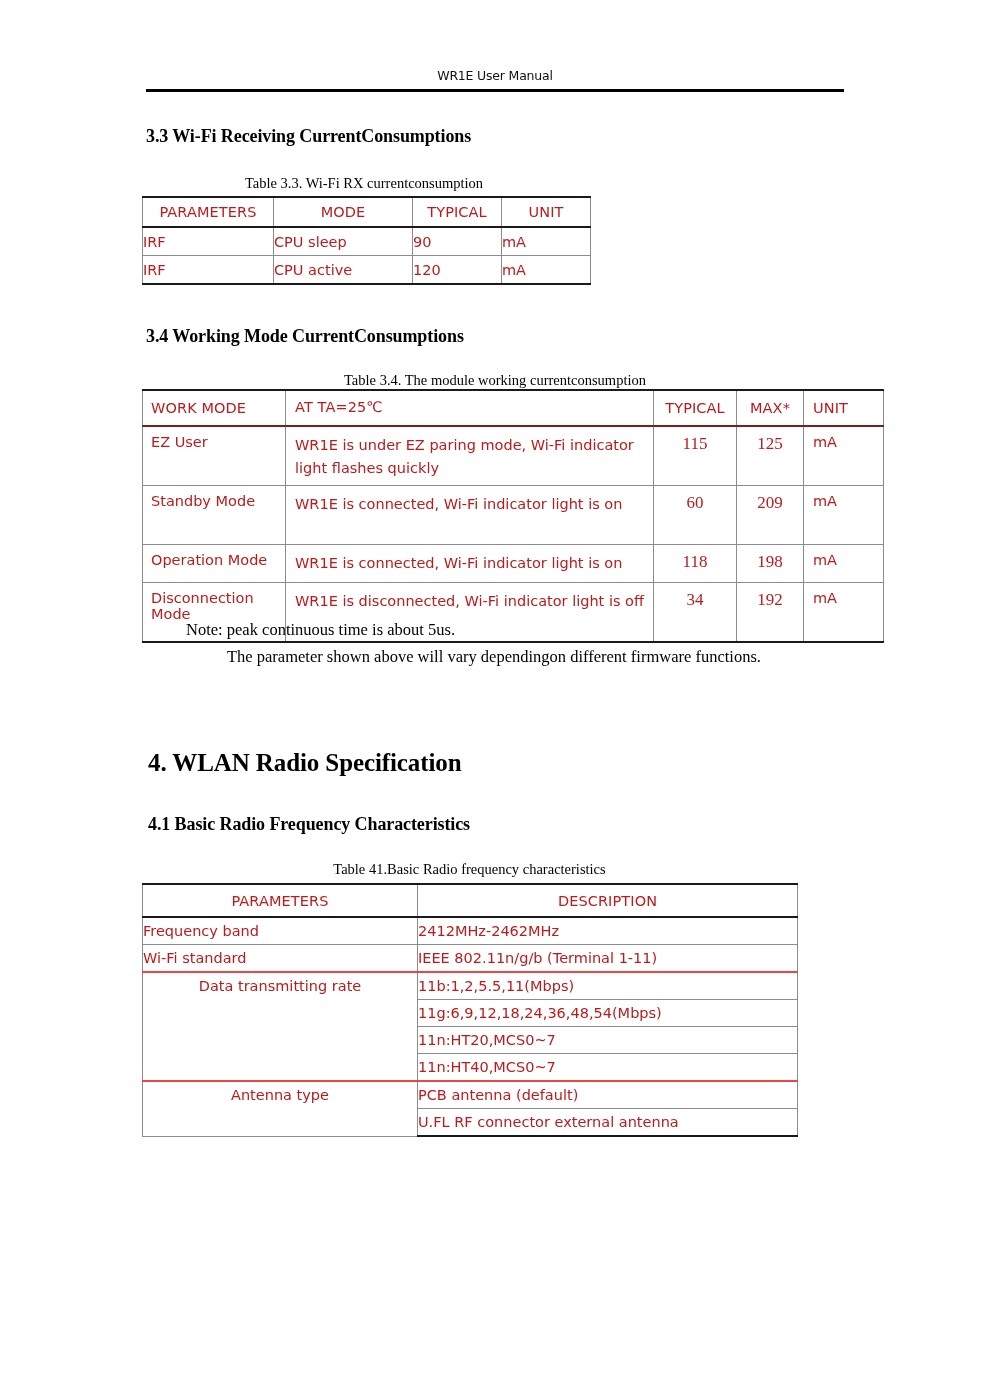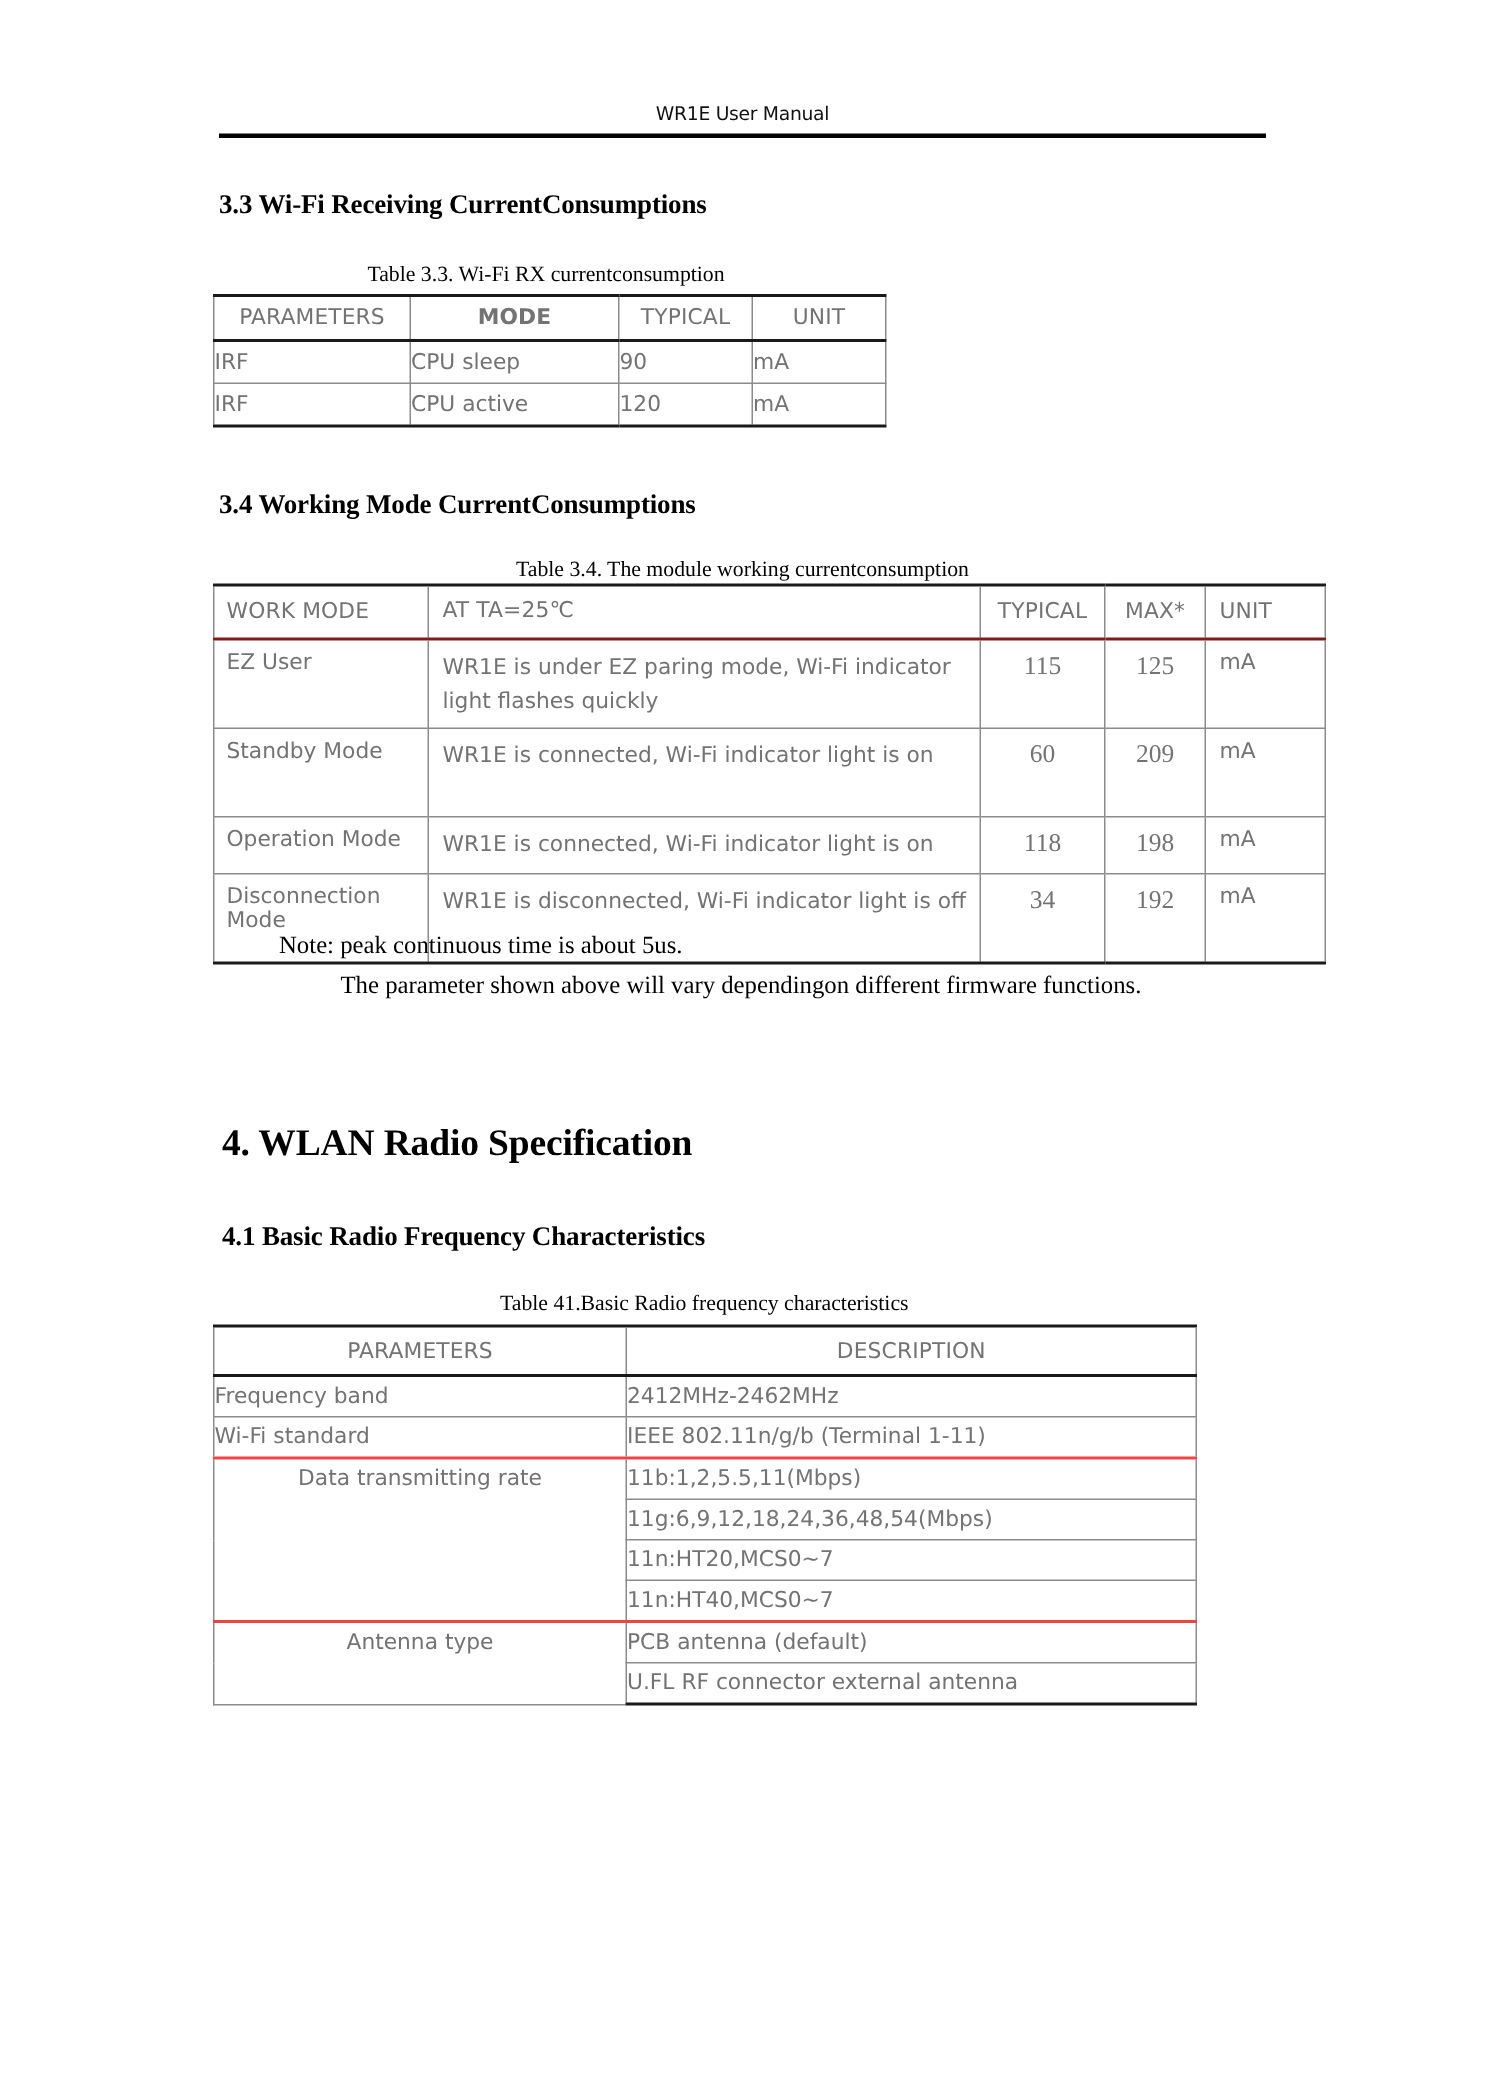--- a/index.html
+++ b/index.html
@@ -83,21 +83,21 @@
     color: #000;
     white-space: nowrap;
   }
 
   
   table.doc-table {
     position: absolute;
     border-collapse: collapse;
     table-layout: fixed;
     font-family: "DejaVu Sans", sans-serif;
-    color: #737373;
+    color: #b91c1c;
     background: #fff;
     border-radius: 25px;
   }
   table.doc-table td, table.doc-table th {
     border: 1px solid #8c8c8c;
     padding: 0;
     vertical-align: middle;
     font-weight: normal;
   }
   .hdr-cell {
@@ -165,21 +165,21 @@
   <div class="doc-header">WR1E User Manual</div>
   <div class="header-rule"></div>
 
   <div class="h2" style="left:146px; top:126px;">3.3 Wi-Fi Receiving CurrentConsumptions</div>
   <div class="caption" style="left:142px; top:175px; width:444px;">Table 3.3. Wi-Fi RX currentconsumption</div>
 
   <table class="doc-table" id="table33">
     <tbody>
         <tr class="head">
       <td class="hdr-cell" style="width:130px;">PARAMETERS</td>
-      <td class="hdr-cell" style="width:138px;font-weight:bold;">MODE</td>
+      <td class="hdr-cell" style="width:138px;">MODE</td>
       <td class="hdr-cell" style="width:88px;">TYPICAL</td>
       <td class="hdr-cell" style="width:88px;">UNIT</td>
     </tr>
     <tr>
       <td class="ctr">IRF</td>
       <td class="ctr">CPU sleep</td>
       <td class="ctr">90</td>
       <td class="ctr">mA</td>
     </tr>
     <tr class="last">

